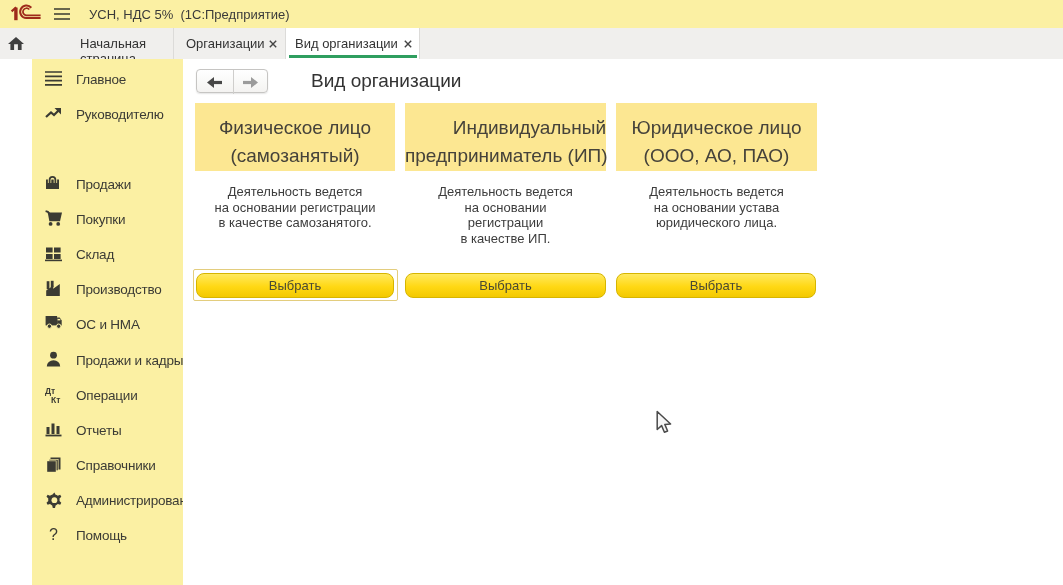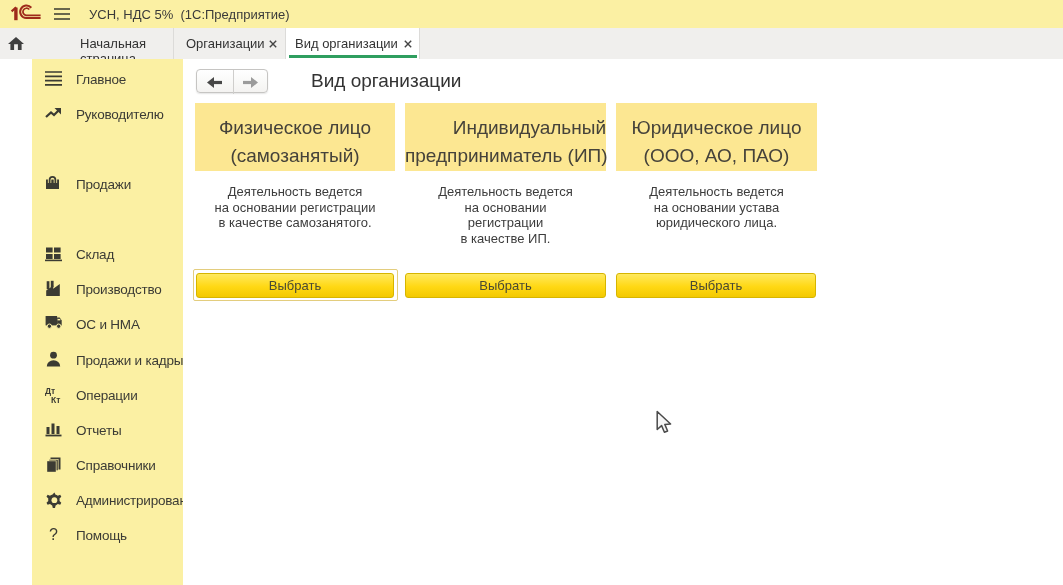--- a/index.html
+++ b/index.html
@@ -24,21 +24,21 @@
     background:linear-gradient(#ffffff,#f4f3f1); border:1px solid #c6c5c3; border-radius:4px;
     box-shadow:0 1px 1.5px rgba(0,0,0,0.10); }
   .navdiv { position:absolute; left:36px; top:0; width:1px; height:24px; background:#cfcecc; }
   .pagetitle { position:absolute; left:311px; top:70px; font-size:19px; color:#333; }
   .cardhead { position:absolute; top:103px; width:200px; height:68px; background:#fce792;
     text-align:center; white-space:nowrap; padding-top:11px;
     font-size:19px; line-height:28px; color:#45423a; }
   .carddesc { position:absolute; top:184px; width:200px; text-align:center;
     font-size:13px; line-height:15.7px; color:#3c3c3c; }
   .btn { position:absolute; top:273px; height:25px; background:linear-gradient(#ffe95e,#ffd814 55%,#f3c900);
-    border:1px solid #d6b500; border-radius:3px; text-align:center;
+    border:1px solid #d6b500; border-radius:8px; text-align:center;
     font-size:13px; line-height:23px; color:#4a4a33; }
   .focusring { position:absolute; left:193px; top:269px; width:205px; height:32px;
     border:1px solid #e3cd7e; border-radius:2px; background:#fff; }
 </style>
 </head>
 <body>
 <div class="titlebar">
   <svg class="abs" style="left:10px; top:4px;" width="32" height="18" viewBox="0 0 32 18">
     <g fill="none" stroke="#9e2a1b">
       <path d="M5.9,3.6 L5.9,16.2" stroke-width="3.4"></path>
@@ -98,20 +98,29 @@
     </div>
     <div class="mitem" style="top:108.21000000000001px">
       <span class="ic"><svg width="15" height="16" viewBox="0 0 15 16">
           <rect x="1" y="4.5" width="13" height="9.5" fill="#3b3b33"></rect>
           <path d="M4.6,11 V4.8 a2.9 2.9 0 0 1 5.8 0 V11" stroke="#fbf0a3" stroke-width="3.4" fill="none"></path>
           <path d="M4.6,11 V4.8 a2.9 2.9 0 0 1 5.8 0 V11" stroke="#3b3b33" stroke-width="1.8" fill="none"></path>
           <rect x="1" y="8" width="13" height="6" fill="#3b3b33"></rect>
         </svg></span>
       <span class="txt">Продажи</span>
     </div>
+    <div class="mitem" style="top:143.28px">
+      <span class="ic"><svg width="18" height="16" viewBox="0 0 18 16">
+          <path d="M0.6,1.2 L2.9,1.8 L4.6,3.9" stroke="#3b3b33" stroke-width="1.9" fill="none"></path>
+          <path d="M2.7,2.5 H17 L15,11.2 H4.4 Z" fill="#3b3b33"></path>
+          <circle cx="5.6" cy="13.9" r="1.9" fill="#3b3b33"></circle>
+          <circle cx="13.2" cy="13.9" r="1.9" fill="#3b3b33"></circle>
+        </svg></span>
+      <span class="txt">Покупки</span>
+    </div>
     <div class="mitem" style="top:178.35px">
       <span class="ic"><svg width="17" height="17" viewBox="0 0 17 17">
           <g fill="#3b3b33">
             <rect x="1" y="2.5" width="6.6" height="5"></rect>
             <rect x="9" y="2.5" width="6.6" height="5"></rect>
             <rect x="1" y="9" width="6.6" height="5"></rect>
             <rect x="9" y="9" width="6.6" height="5"></rect>
             <rect x="0" y="14.6" width="17" height="1.6"></rect>
           </g>
         </svg></span>

